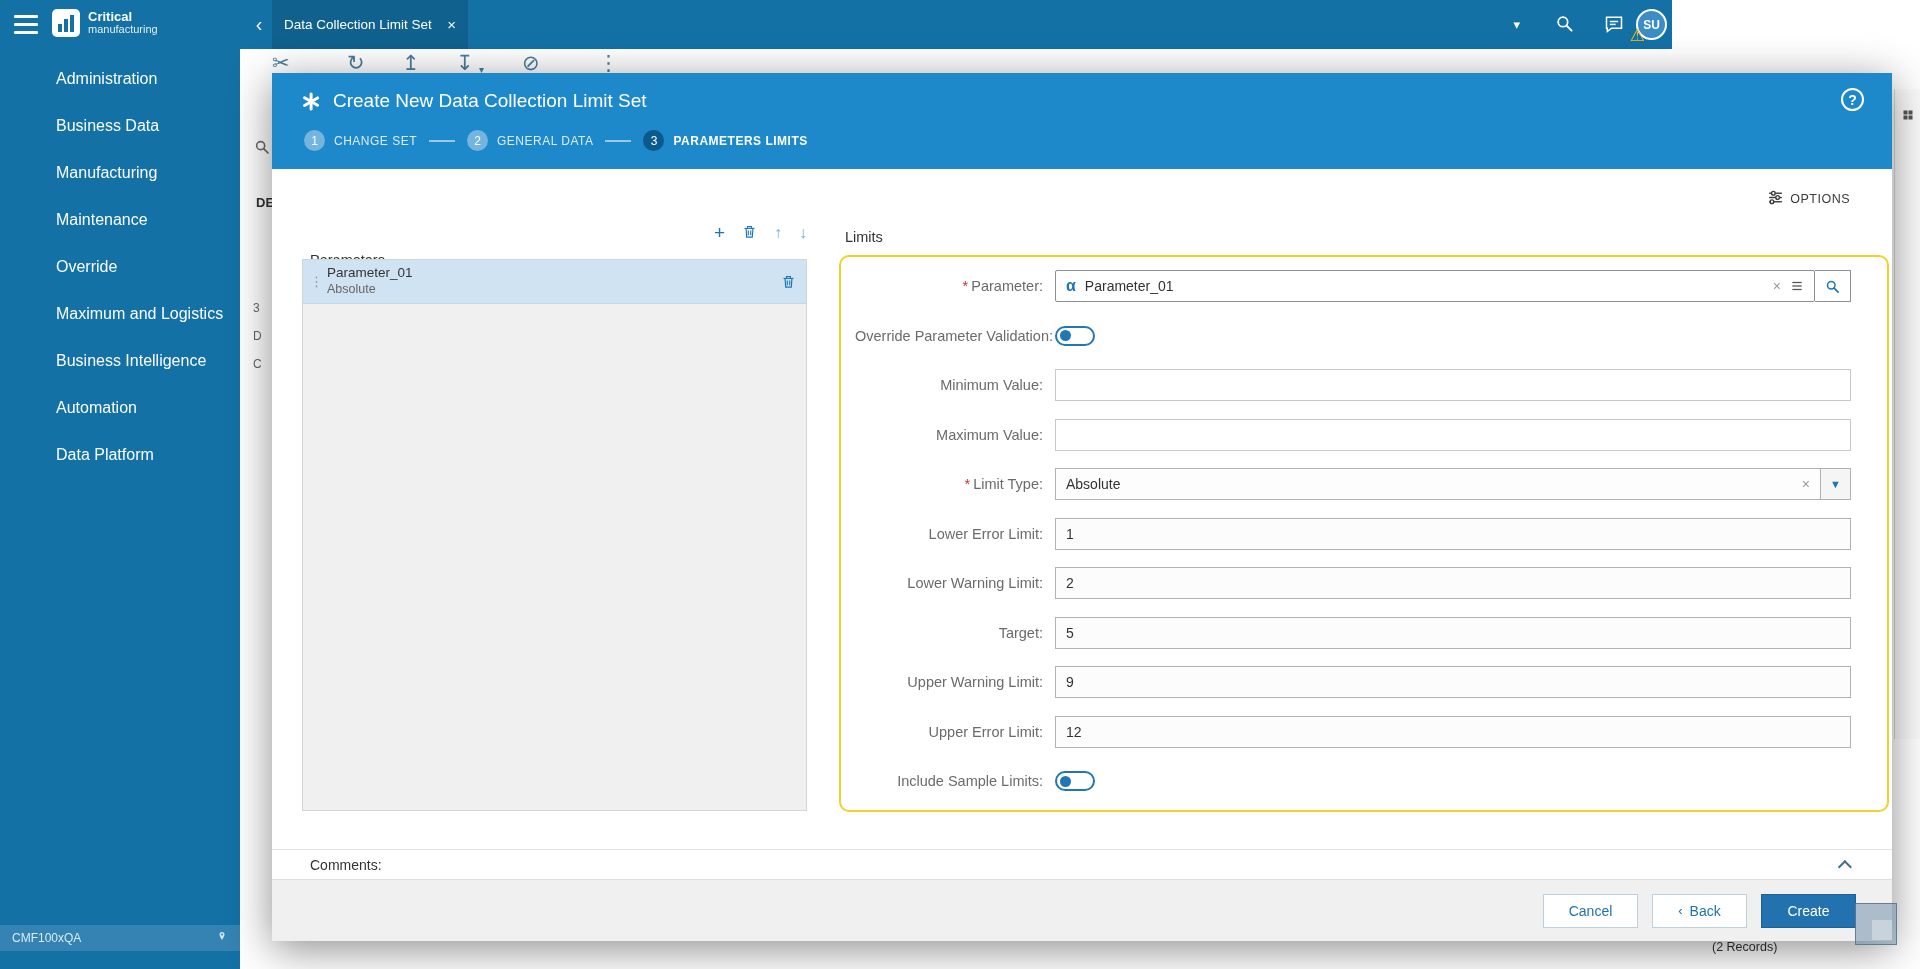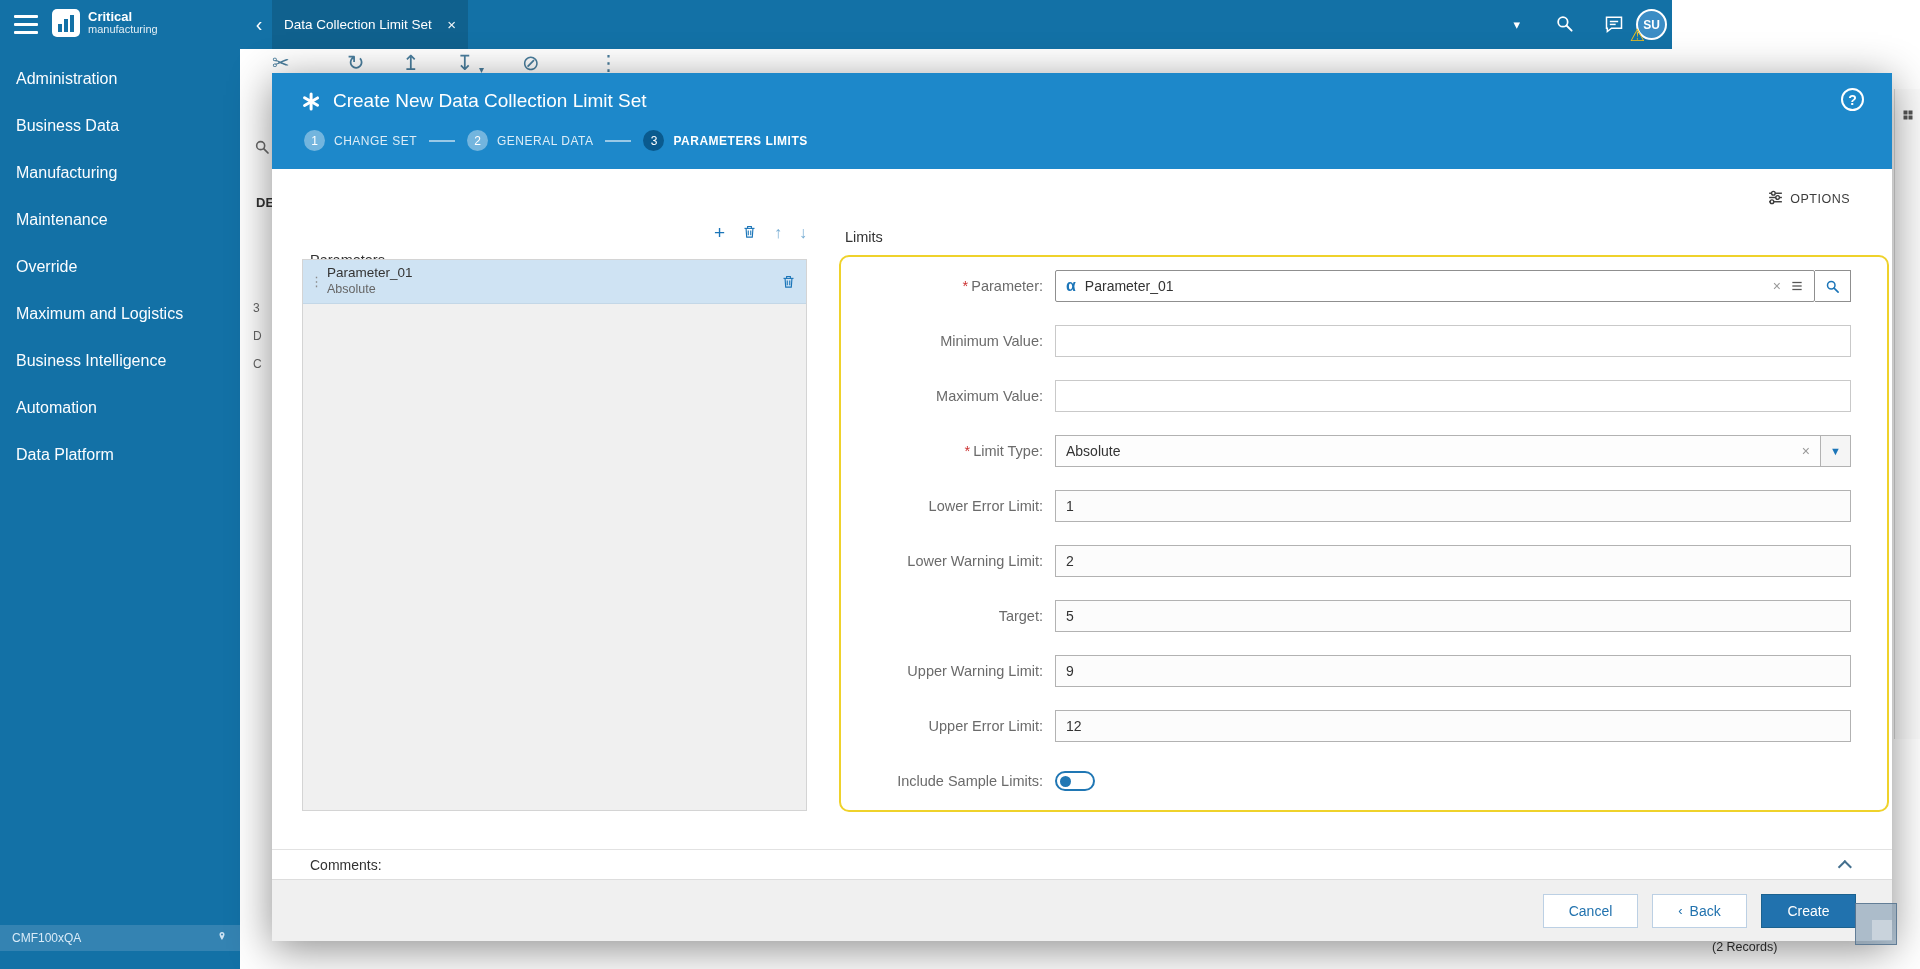--- a/index.html
+++ b/index.html
@@ -20,21 +20,21 @@
   .tab-back { position:absolute; left:246px; top:0; width:26px; height:49px; color:#fff; font-size:20px; display:flex; align-items:center; justify-content:center; cursor:pointer; }
   .tab { position:absolute; left:272px; top:0; width:196px; height:49px; background:rgba(0,0,0,0.14); display:flex; align-items:center; padding:0 12px; color:#fff; font-size:13.5px; cursor:pointer; }
   .tab-close { margin-left:auto; font-size:15px; color:rgba(255,255,255,0.95); cursor:pointer; padding-left:8px; }
   .tb-caret { position:absolute; right:152px; top:0; height:49px; display:flex; align-items:center; color:#fff; font-size:13px; cursor:pointer; }
   .tb-search { position:absolute; right:98px; top:14px; color:#fff; cursor:pointer; }
   .tb-chat { position:absolute; right:48px; top:14px; color:#fff; cursor:pointer; }
   .avatar { position:absolute; right:5px; top:9px; width:31px; height:31px; border-radius:50%; background:#3c8dc5; border:2px solid #fff; color:#fff; font-size:12px; font-weight:bold; display:flex; align-items:center; justify-content:center; cursor:pointer; z-index:11; }
   .warn-badge { position:absolute; right:27px; top:27px; font-size:17px; color:#f6c21c; z-index:12; line-height:1; }
 
   
-  .sidebar { position:absolute; left:0; top:49px; width:240px; height:920px; background:#1371a6; z-index:9; }
+  .sidebar { position:absolute; left:0; top:49px; width:240px; height:920px; background:#1371a6; z-index:9;padding-left:40px; }
   .sb-items { padding-top:6px; }
   .sb-item { height:47px; display:flex; align-items:center; padding-left:16px; color:#fbfdff; font-size:16px; cursor:pointer; }
   .sb-footer { position:absolute; left:0; bottom:18px; width:240px; height:26px; background:#3483b2; color:#d9ebf8; font-size:12px; display:flex; align-items:center; padding:0 12px; }
   .sb-footer .pin { margin-left:auto; color:#cfe4f4; }
 
   
   .page { position:absolute; left:240px; top:49px; width:1680px; height:920px; background:#fff; z-index:1; }
   .bgicon { position:absolute; top:3px; font-size:21px; color:#4a7e9d; line-height:1; }
   .bgicon-caret { position:absolute; top:15px; font-size:10px; color:#4a7e9d; }
   .bg-search { position:absolute; left:14px; top:90px; color:#6b6b6b; }
@@ -333,20 +333,28 @@
           </span>
           <span class="search-btn">
             <svg width="15" height="15" viewBox="0 0 24 24">
                 <circle cx="10" cy="10" r="6" fill="none" stroke="currentColor" stroke-width="2.4"></circle>
                 <line x1="14.5" y1="14.5" x2="21" y2="21" stroke="currentColor" stroke-width="2.6" stroke-linecap="round"></line>
               </svg>
           </span>
         </span>
       </div>
 
+      <div class="frow">
+        <span class="frow-label">Override Parameter Validation:</span>
+        <span class="frow-field">
+          <span class="toggle">
+              <span class="knob"></span>
+            </span>
+        </span>
+      </div>
 
       <div class="frow">
         <span class="frow-label">Minimum Value:</span>
         <span class="frow-field">
             <input class="txt-input empty" type="text" value="" style="">
           </span>
       </div>
 
       <div class="frow">
         <span class="frow-label">Maximum Value:</span>

